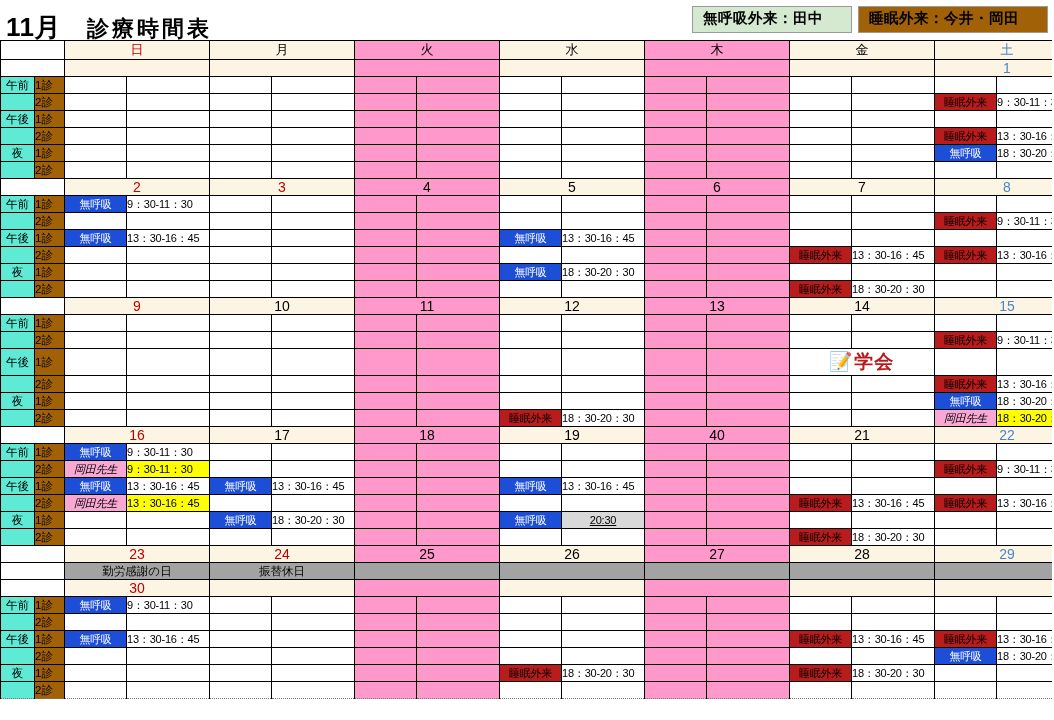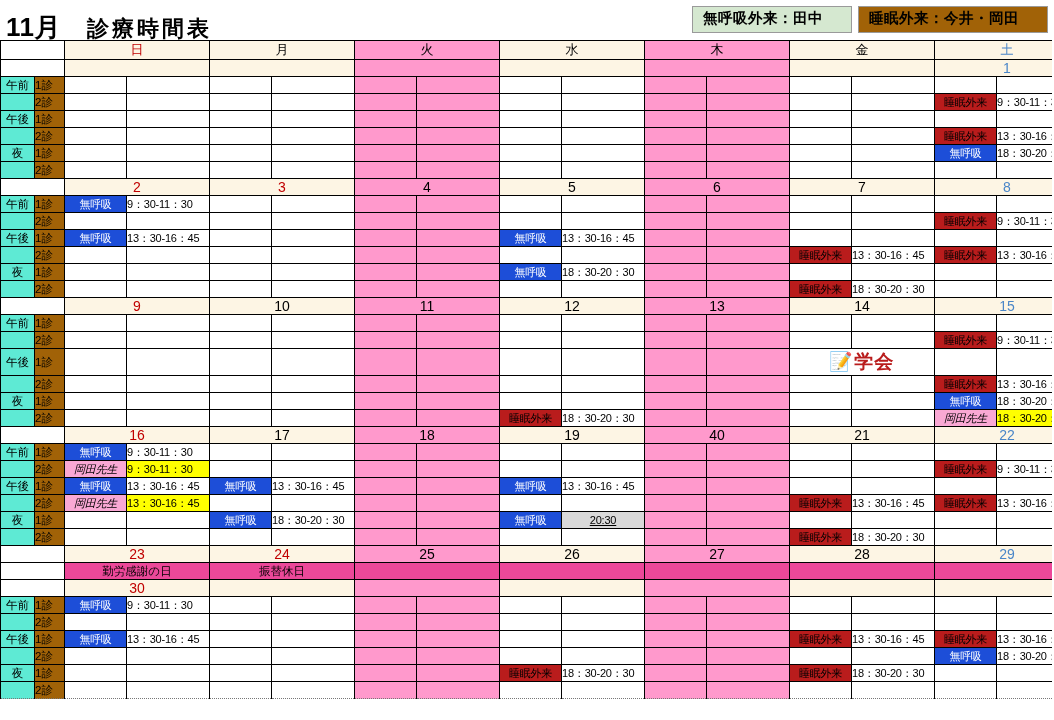--- a/index.html
+++ b/index.html
@@ -120,21 +120,21 @@
     letter-spacing: -0.2px;
   }
   .time-yellow { background: #ffff00; }
   .time-grey { background: #d9d9d9; text-align: center; text-decoration: underline; padding-left: 0; margin-top: 16px; }
   .dotted-r { border-right: 1px dotted #777 !important; }
   .dotted-b { border-bottom: 1px dotted #777 !important; }
 
   .holiday {
     text-align: center;
     font-size: 11.5px;
-    background: #ec4899;
+    background: #a3a3a3;
     margin-left: 22px;
   }
   .gakkai {
     text-align: center;
     font-size: 19px;
     color: #b91c1c;
     font-weight: bold;
     letter-spacing: 1px;
   }
 </style>

